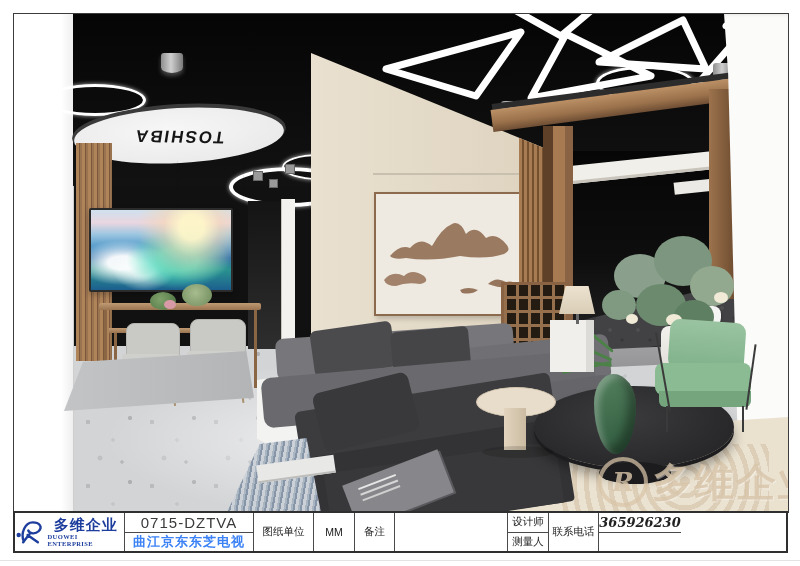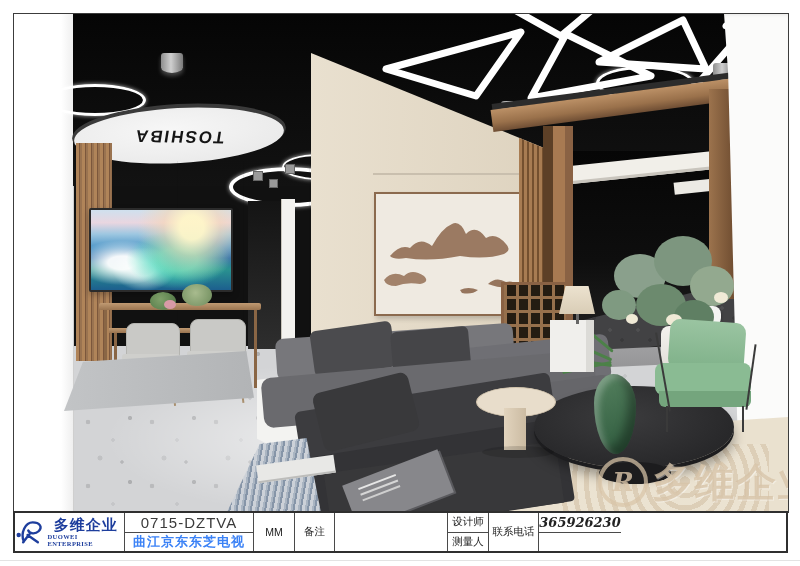--- a/index.html
+++ b/index.html
@@ -338,20 +338,23 @@
     </svg>
     <div style="display:flex;flex-direction:column;align-items:center;">
       <span class="logo-cn">多维企业</span>
       <span class="logo-en">DUOWEI ENTERPRISE</span>
     </div>
   </div>
   <div class="col" id="c-v1">
     <div class="cell split val-no">0715-DZTVA</div>
     <div class="cell val-name">曲江京东东芝电视</div>
   </div>
+  <div class="col" id="c-unitl">
+    <div class="merged">图纸单位</div>
+  </div>
   <div class="col" id="c-unitv">
     <div class="merged">MM</div>
   </div>
   <div class="col" id="c-reml">
     <div class="merged">备注</div>
   </div>
   <div class="col" id="c-remv">
     <div class="merged"></div>
   </div>
   <div class="col" id="c-desl">

